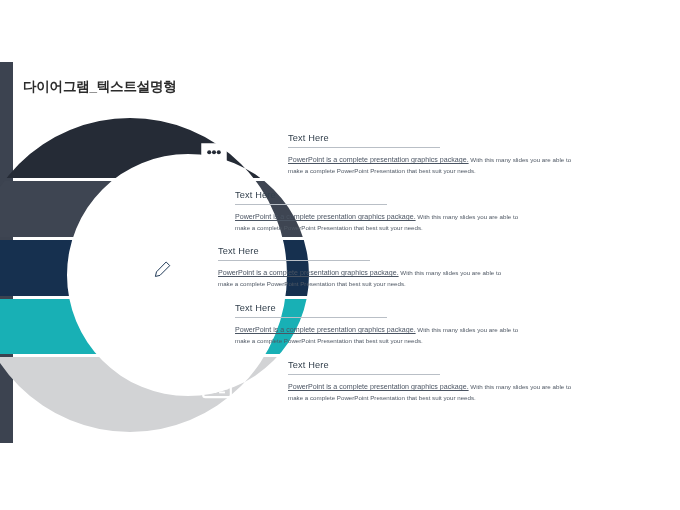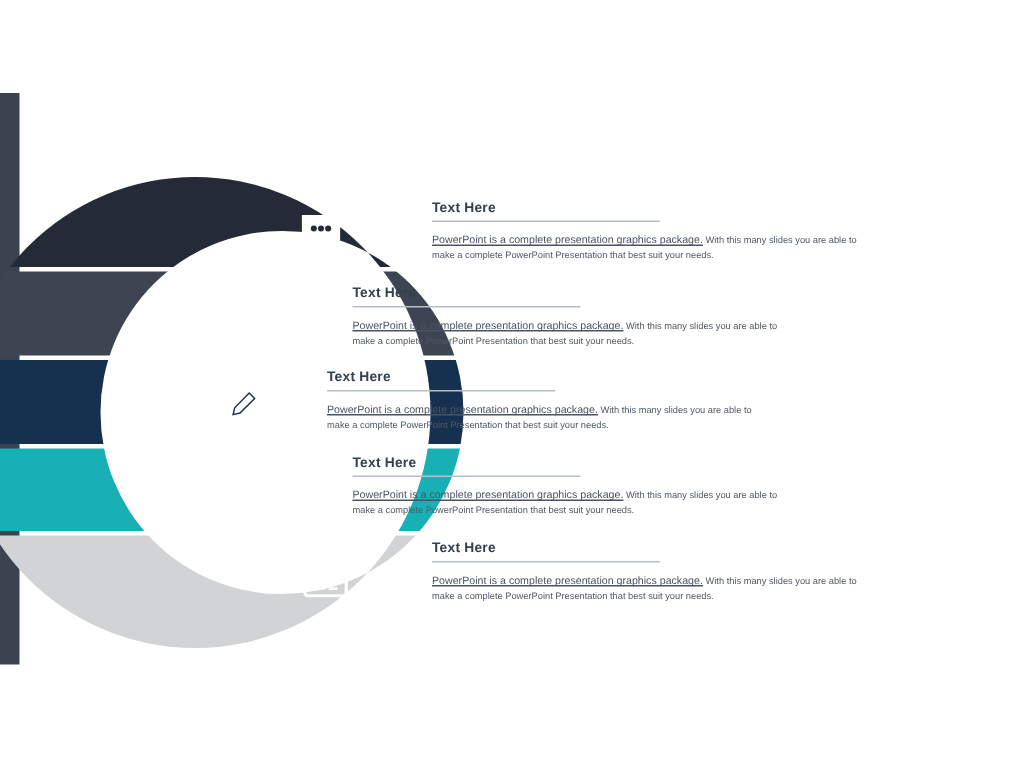--- a/index.html
+++ b/index.html
@@ -48,21 +48,21 @@
     top: 0;
     width: 680px;
     height: 510px;
   }
   
   .text-block {
     position: absolute;
   }
   .tb-title {
     font-size: 9.2px;
-    font-weight: bold;
+    font-weight: normal;
     color: #33404d;
     letter-spacing: 0.15px;
     margin: 0 0 4px 0;
     white-space: nowrap;
   }
   .tb-rule {
     width: 152px;
     height: 1px;
     background: #b9bfc6;
     margin: 0 0 7px 0;
@@ -87,20 +87,21 @@
   }
   .seg-icon svg { display: block; width: 100%; height: 100%; }
 </style>
 </head>
 <body>
 
 <div id="slide">
 
   <div id="left-bar"></div>
 
+  <div id="page-title">다이어그램_텍스트설명형</div>
 
   <svg id="ring-svg" viewBox="0 0 680 510">
     <defs>
 
       <clipPath id="crescent-clip">
         <path d="M 130 275
                  m -157 0
                  a 157 157 0 1 1 314 0
                  a 157 157 0 1 1 -314 0
                  Z

